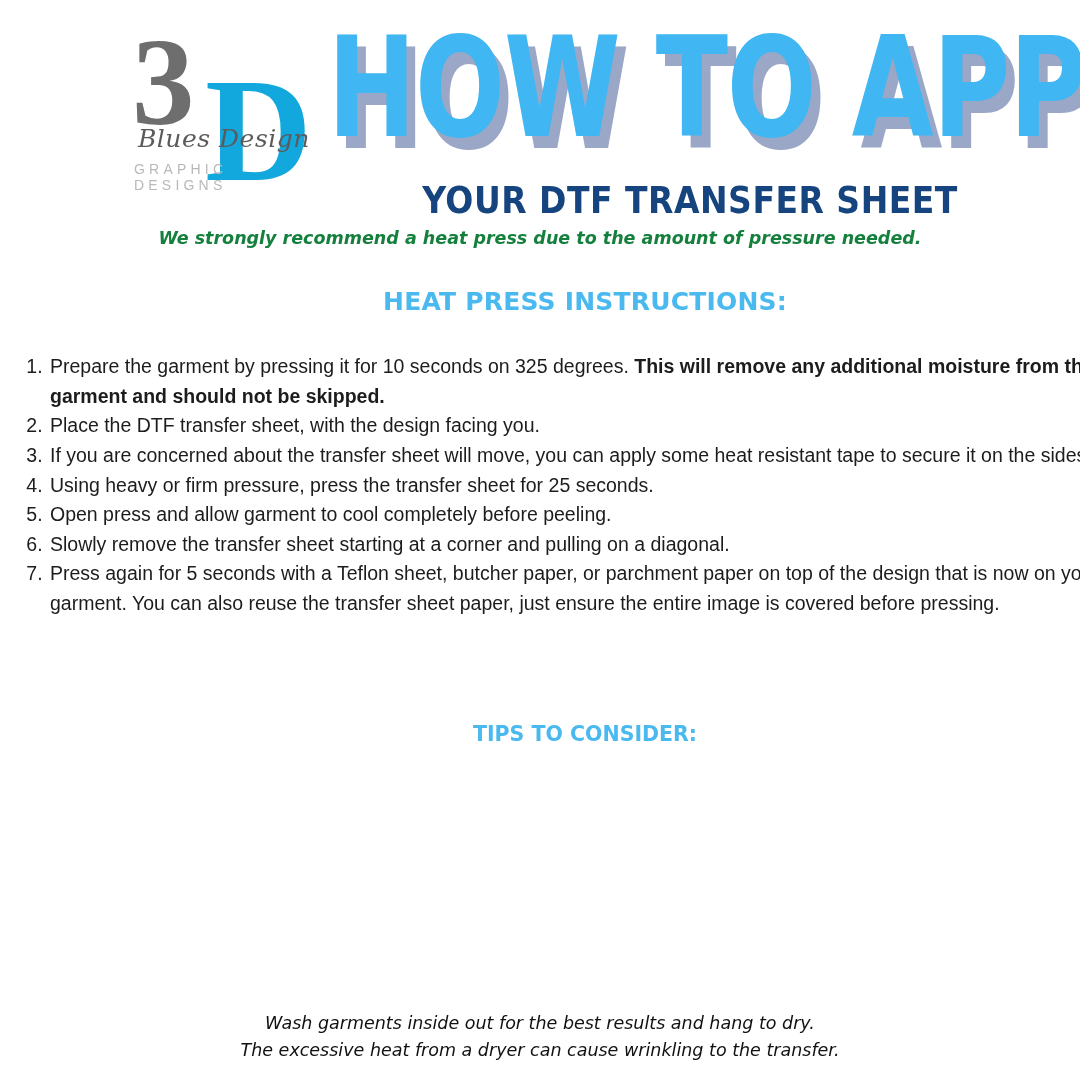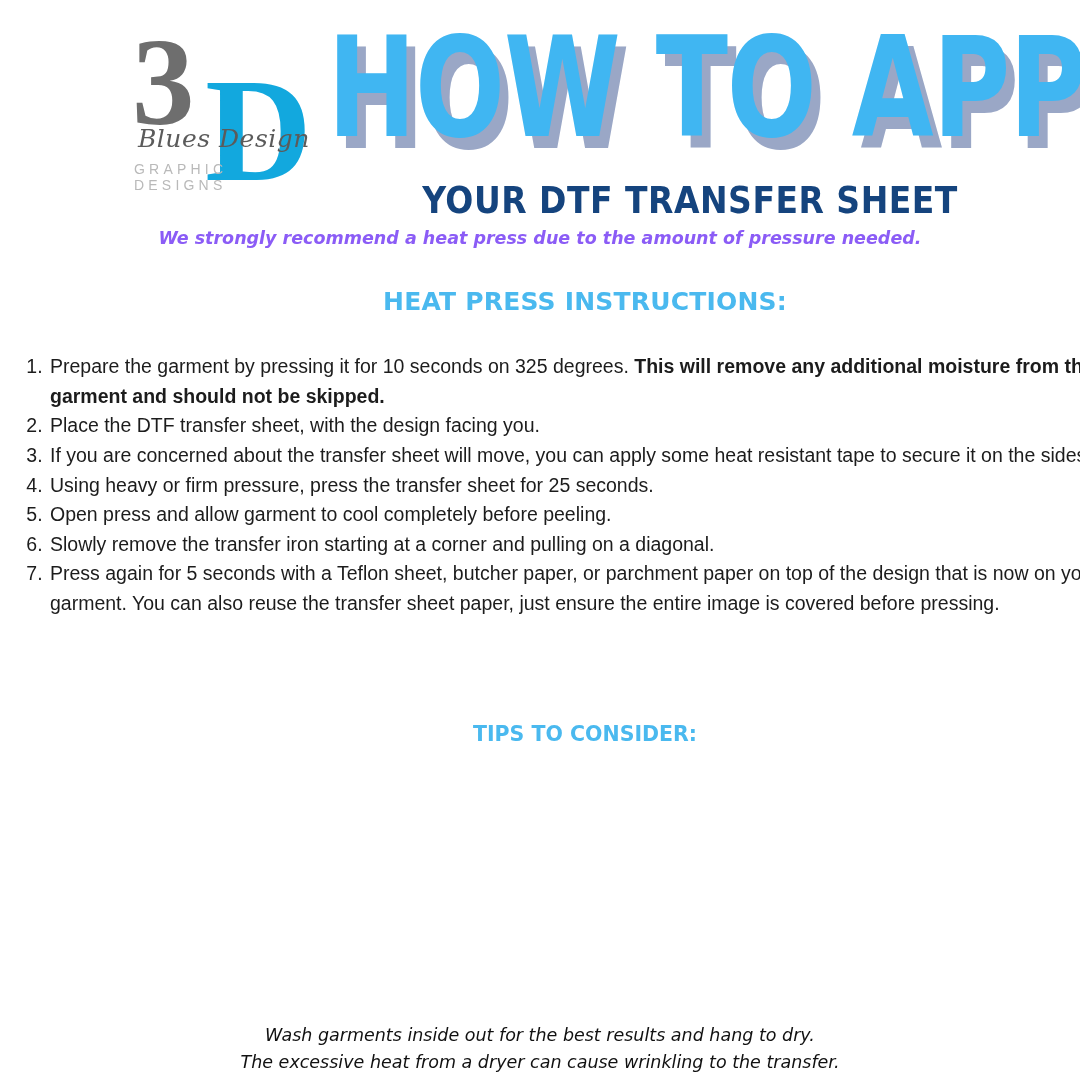--- a/index.html
+++ b/index.html
@@ -107,21 +107,21 @@
   .recommend {
     position: absolute;
     top: 228px;
     left: 0;
     width: 1080px;
     text-align: center;
     font-family: "DejaVu Sans", sans-serif;
     font-style: italic;
     font-weight: bold;
     font-size: 17.5px;
-    color: #8b5cf6;
+    color: #15803d;
   }
 
   
   .section-heading {
     text-align: center;
     font-family: "DejaVu Sans", sans-serif;
     font-weight: bold;
     color: #4ab9ef;
     margin-left: 45px;
   }
@@ -188,21 +188,20 @@
     position: absolute;
     top: 1010px;
     left: 0;
     width: 1080px;
     text-align: center;
     font-family: "DejaVu Sans", sans-serif;
     font-style: italic;
     font-size: 17.5px;
     line-height: 1.55;
     color: #111111;
-    margin-top: 12px;
   }
 </style>
 </head>
 <body>
 
 <div class="page">
 
   <div class="header">
 
     <div class="logo">
@@ -221,21 +220,21 @@
   <div class="recommend">We strongly recommend a heat press due to the amount of pressure needed.</div>
 
   <div class="section-heading heat-heading">HEAT PRESS INSTRUCTIONS:</div>
 
   <ol class="steps">
     <li><span>Prepare the garment by pressing it for 10 seconds on 325 degrees.  </span><b>This will remove any additional moisture from the garment and should not be skipped.</b></li>
     <li><span>Place the DTF transfer sheet, with the design facing you.</span></li>
     <li><span>If you are concerned about the transfer sheet will move, you can apply some heat resistant tape to secure it on the sides.</span></li>
     <li><span>Using heavy or firm pressure, press the transfer sheet for 25 seconds.</span></li>
     <li><span>Open press and allow garment to cool completely before peeling.</span></li>
-    <li><span>Slowly remove the transfer iron starting at a corner and pulling on a diagonal.</span></li>
+    <li><span>Slowly remove the transfer sheet starting at a corner and pulling on a diagonal.</span></li>
     <li><span>Press again for 5 seconds with a Teflon sheet, butcher paper, or parchment paper on top of the design that is now on your garment.  You can also reuse the transfer sheet paper, just ensure the entire image is covered before pressing.</span></li>
   </ol>
 
   <div class="section-heading tips-heading">TIPS TO CONSIDER:</div>
 
   <div class="footer-note">
     <div>Wash garments inside out for the best results and hang to dry.</div>
     <div>The excessive heat from a dryer can cause wrinkling to the transfer.</div>
   </div>
 

